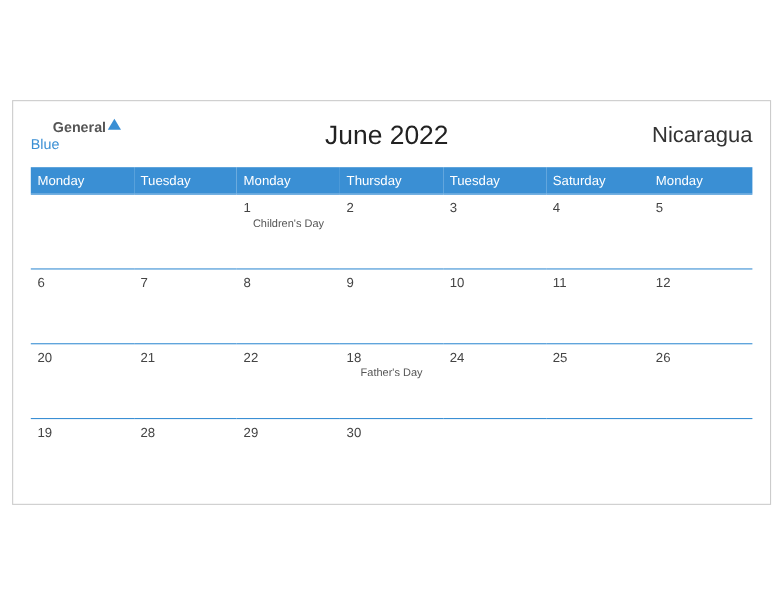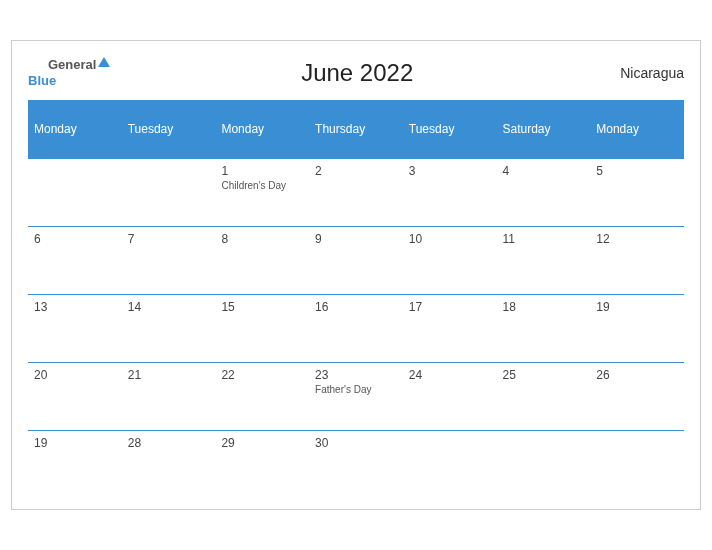--- a/index.html
+++ b/index.html
@@ -31,21 +31,21 @@
       line-height: 1.2;
     }
     .logo-general {
       color: #555;
       font-size: 13px;
       font-weight: bold;
     }
     .logo-blue {
       color: #3a8fd4;
       font-size: 13px;
-      font-weight: bold;
+      font-weight: normal;
     }
     .logo-triangle {
       display: inline-block;
       width: 0;
       height: 0;
       border-left: 6px solid transparent;
       border-right: 6px solid transparent;
       border-bottom: 10px solid #3a8fd4;
       margin-left: 2px;
       vertical-align: middle;
@@ -55,35 +55,35 @@
       align-items: flex-start;
       margin-left: 20px;
     }
     .title {
       font-size: 24px;
       font-weight: 400;
       color: #222;
       text-align: center;
     }
     .country {
-      font-size: 14px;
+      font-size: 20px;
       color: #333;
       text-align: right;
       min-width: 80px;
     }
     .calendar-table {
       width: 100%;
       border-collapse: collapse;
     }
     .calendar-table th {
       background-color: #3a8fd4;
       color: #fff;
       font-size: 12px;
       font-weight: normal;
-      padding: 22px 6px;
+      padding: 5px 6px;
       text-align: left;
       border: none;
     }
     .calendar-table td {
       width: calc(100% / 7);
       vertical-align: top;
       padding: 5px 6px 20px 6px;
       font-size: 12px;
       color: #444;
       border-top: 1.5px solid #3a8fd4;
@@ -93,20 +93,21 @@
       display: block;
       font-size: 12px;
       color: #444;
       margin-bottom: 2px;
     }
     .holiday {
       display: block;
       font-size: 10px;
       color: #555;
       margin-top: 2px;
+      text-align: center;
     }
   </style>
 </head>
 <body>
 
 <div class="calendar-container">
   <div class="header">
     <div class="logo">
       <div class="logo-line">
         <span class="logo-general">General</span>
@@ -171,53 +172,30 @@
           </td>
           <td>
             <span class="day-num">11</span>
           </td>
           <td>
             <span class="day-num">12</span>
           </td>
         </tr>
         <tr>
           <td>
-            <span class="day-num">13</span>
-          </td>
-          <td>
-            <span class="day-num">14</span>
-          </td>
-          <td>
-            <span class="day-num">15</span>
-          </td>
-          <td>
-            <span class="day-num">16</span>
-          </td>
-          <td>
-            <span class="day-num">17</span>
+            <span class="day-num">20</span>
+          </td>
+          <td>
+            <span class="day-num">21</span>
+          </td>
+          <td>
+            <span class="day-num">22</span>
           </td>
           <td>
             <span class="day-num">18</span>
-          </td>
-          <td>
-            <span class="day-num">19</span>
-          </td>
-        </tr>
-        <tr>
-          <td>
-            <span class="day-num">20</span>
-          </td>
-          <td>
-            <span class="day-num">21</span>
-          </td>
-          <td>
-            <span class="day-num">22</span>
-          </td>
-          <td>
-            <span class="day-num">23</span>
             <span class="holiday">Father's Day</span>
           </td>
           <td>
             <span class="day-num">24</span>
           </td>
           <td>
             <span class="day-num">25</span>
           </td>
           <td>
             <span class="day-num">26</span>

